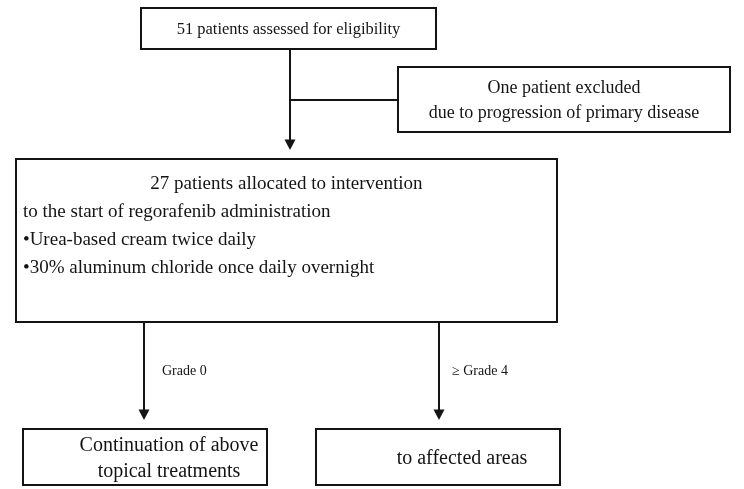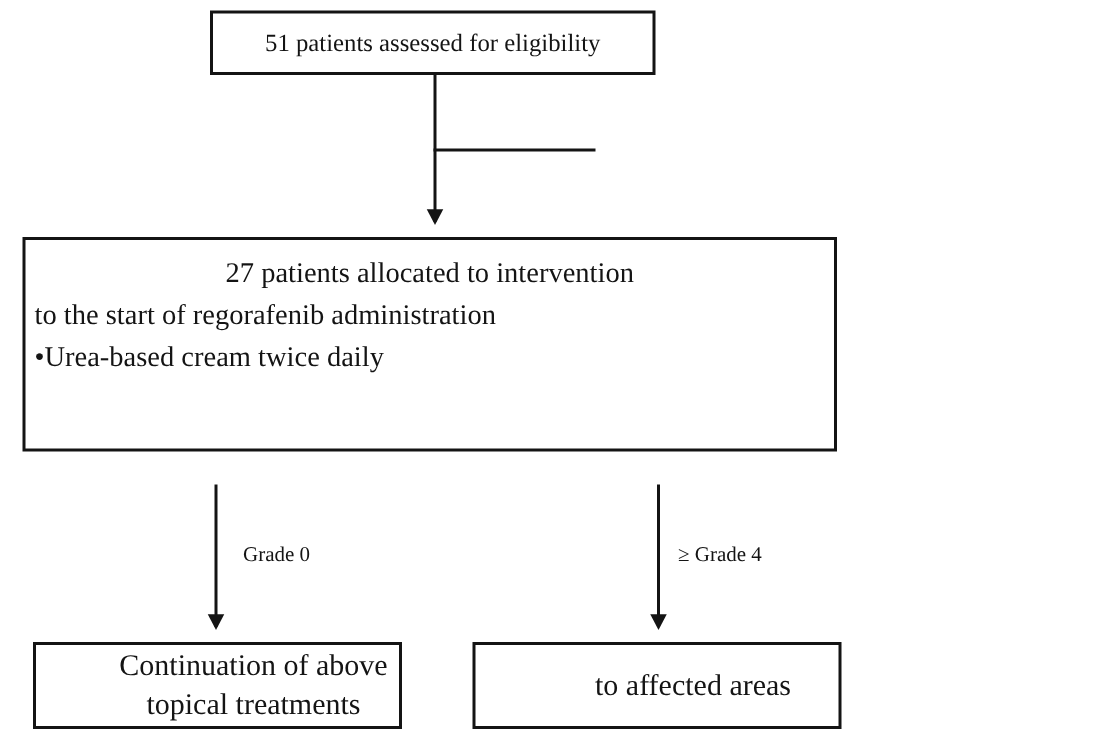--- a/index.html
+++ b/index.html
@@ -22,21 +22,21 @@
     border:2px solid var(--line);
     background:var(--bg);
     box-sizing:border-box;
     display:flex;flex-direction:column;
     justify-content:center;
     text-align:center;
   }
   .box-eligibility{left:140px;top:7px;width:297px;height:43px;font-size:16.5px;}
   .box-exclusion{left:397px;top:66px;width:334px;height:67px;font-size:18px;line-height:25px;}
   .box-intervention{
-    left:15px;top:158px;width:543px;height:143px;
+    left:15px;top:158px;width:543px;height:165px;
     justify-content:flex-start;
     text-align:left;
     padding:9px 6px 0 6px;
     font-size:19px;line-height:28px;
   }
   .box-intervention .centered{text-align:center;}
   .box-outcome{top:428px;width:246px;height:58px;font-size:20px;line-height:26px;padding-left:48px;}
   .box-continuation{left:22px;}
   .box-dressings{left:315px;}
   .branch-label{
@@ -66,25 +66,30 @@
 
     <line x1="144" y1="323" x2="144" y2="418" stroke="#141414" stroke-width="2" marker-end="url(#arrowhead)"></line>
 
     <line x1="439" y1="323" x2="439" y2="418" stroke="#141414" stroke-width="2" marker-end="url(#arrowhead)"></line>
   </svg>
 
   <div class="box box-eligibility">
     <span class="line">51 patients assessed for eligibility</span>
   </div>
 
+  <div class="box box-exclusion">
+    <span class="line">One patient excluded</span>
+    <span class="line">due to progression of primary disease</span>
+  </div>
 
   <div class="box box-intervention">
     <span class="line centered">27 patients allocated to intervention</span>
     <span class="line">to the start of regorafenib administration</span>
     <span class="line">•Urea-based cream twice daily</span>
+    <span class="line">•30% aluminum chloride once daily overnight</span>
   </div>
 
   <div class="branch-label label-grade0">Grade 0</div>
 
   <div class="branch-label label-grade1">≥ Grade 4</div>
 
   <div class="box box-outcome box-continuation">
     <span class="line">Continuation of above</span>
     <span class="line">topical treatments</span>
   </div>

